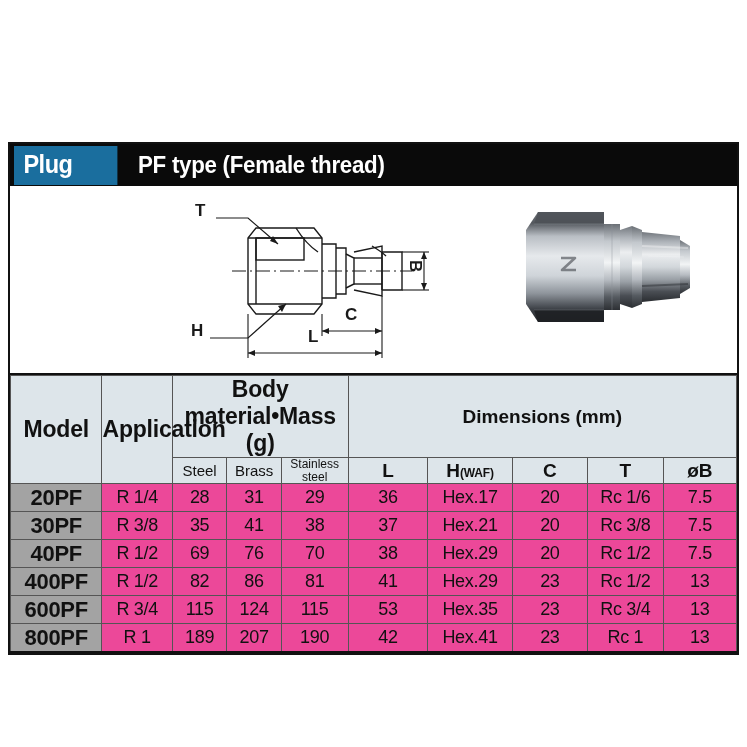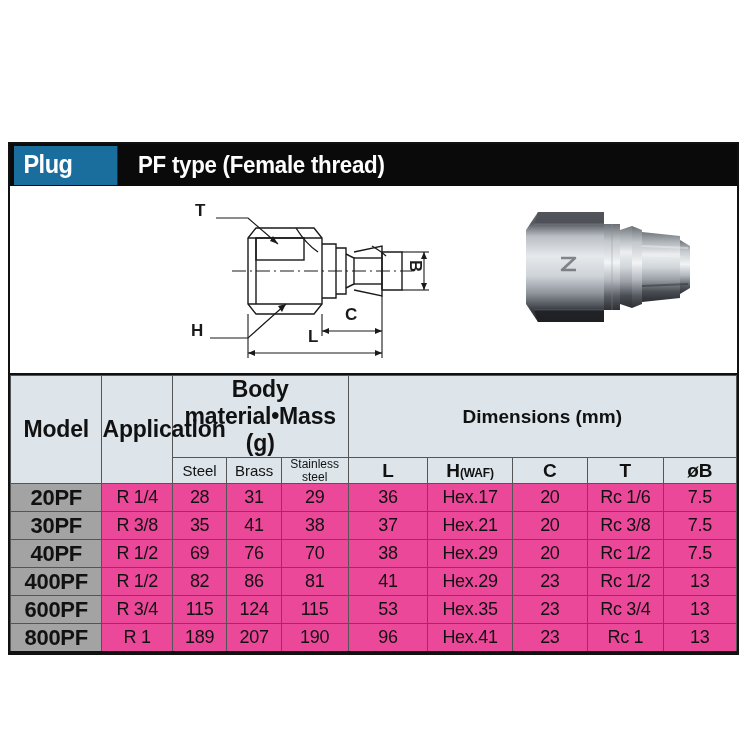--- a/index.html
+++ b/index.html
@@ -355,21 +355,21 @@
             <td>23</td>
             <td>Rc 3/4</td>
             <td>13</td>
           </tr>
           <tr>
             <td class="model">800PF</td>
             <td>R 1</td>
             <td>189</td>
             <td>207</td>
             <td>190</td>
-            <td>96</td>
+            <td>42</td>
             <td>Hex.41</td>
             <td>23</td>
             <td>Rc 1</td>
             <td>13</td>
           </tr>
         </tbody>
   </table>
   </div>
 
 </div>

